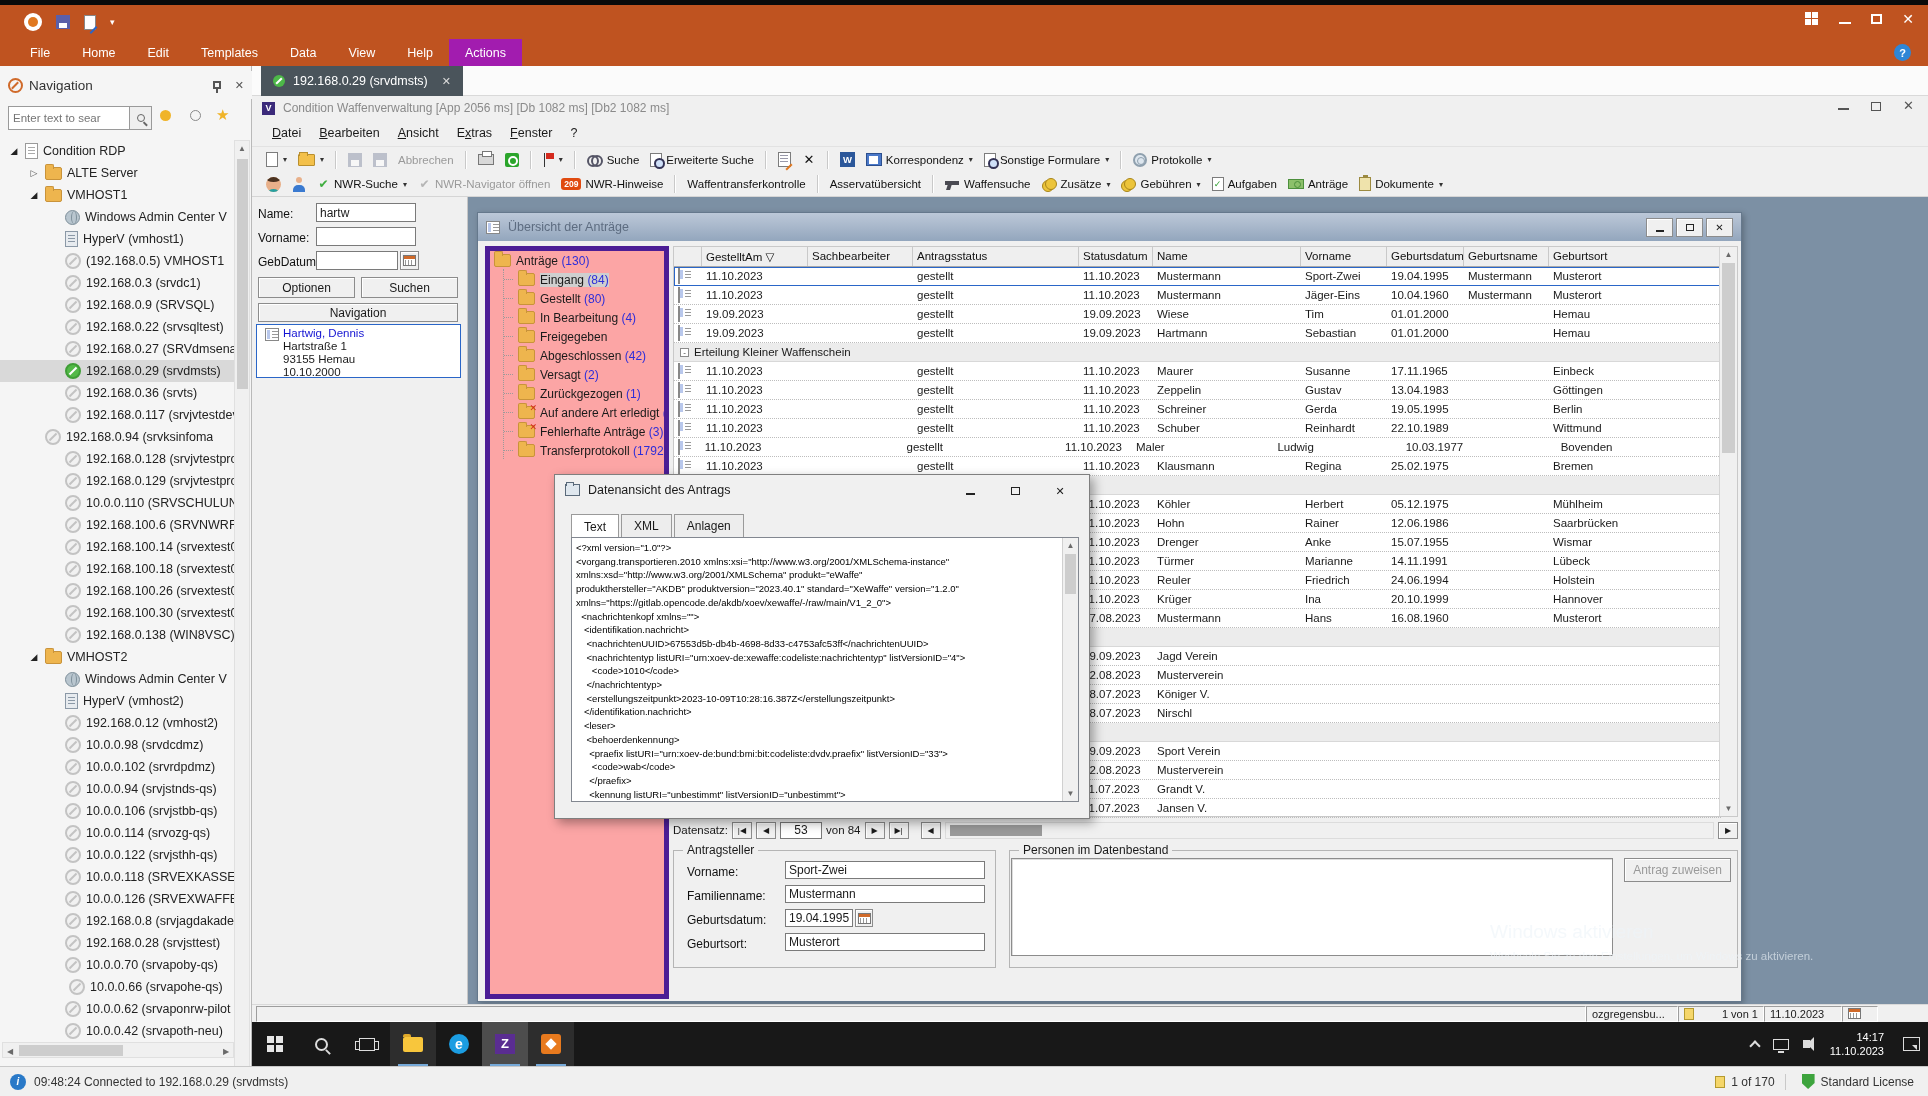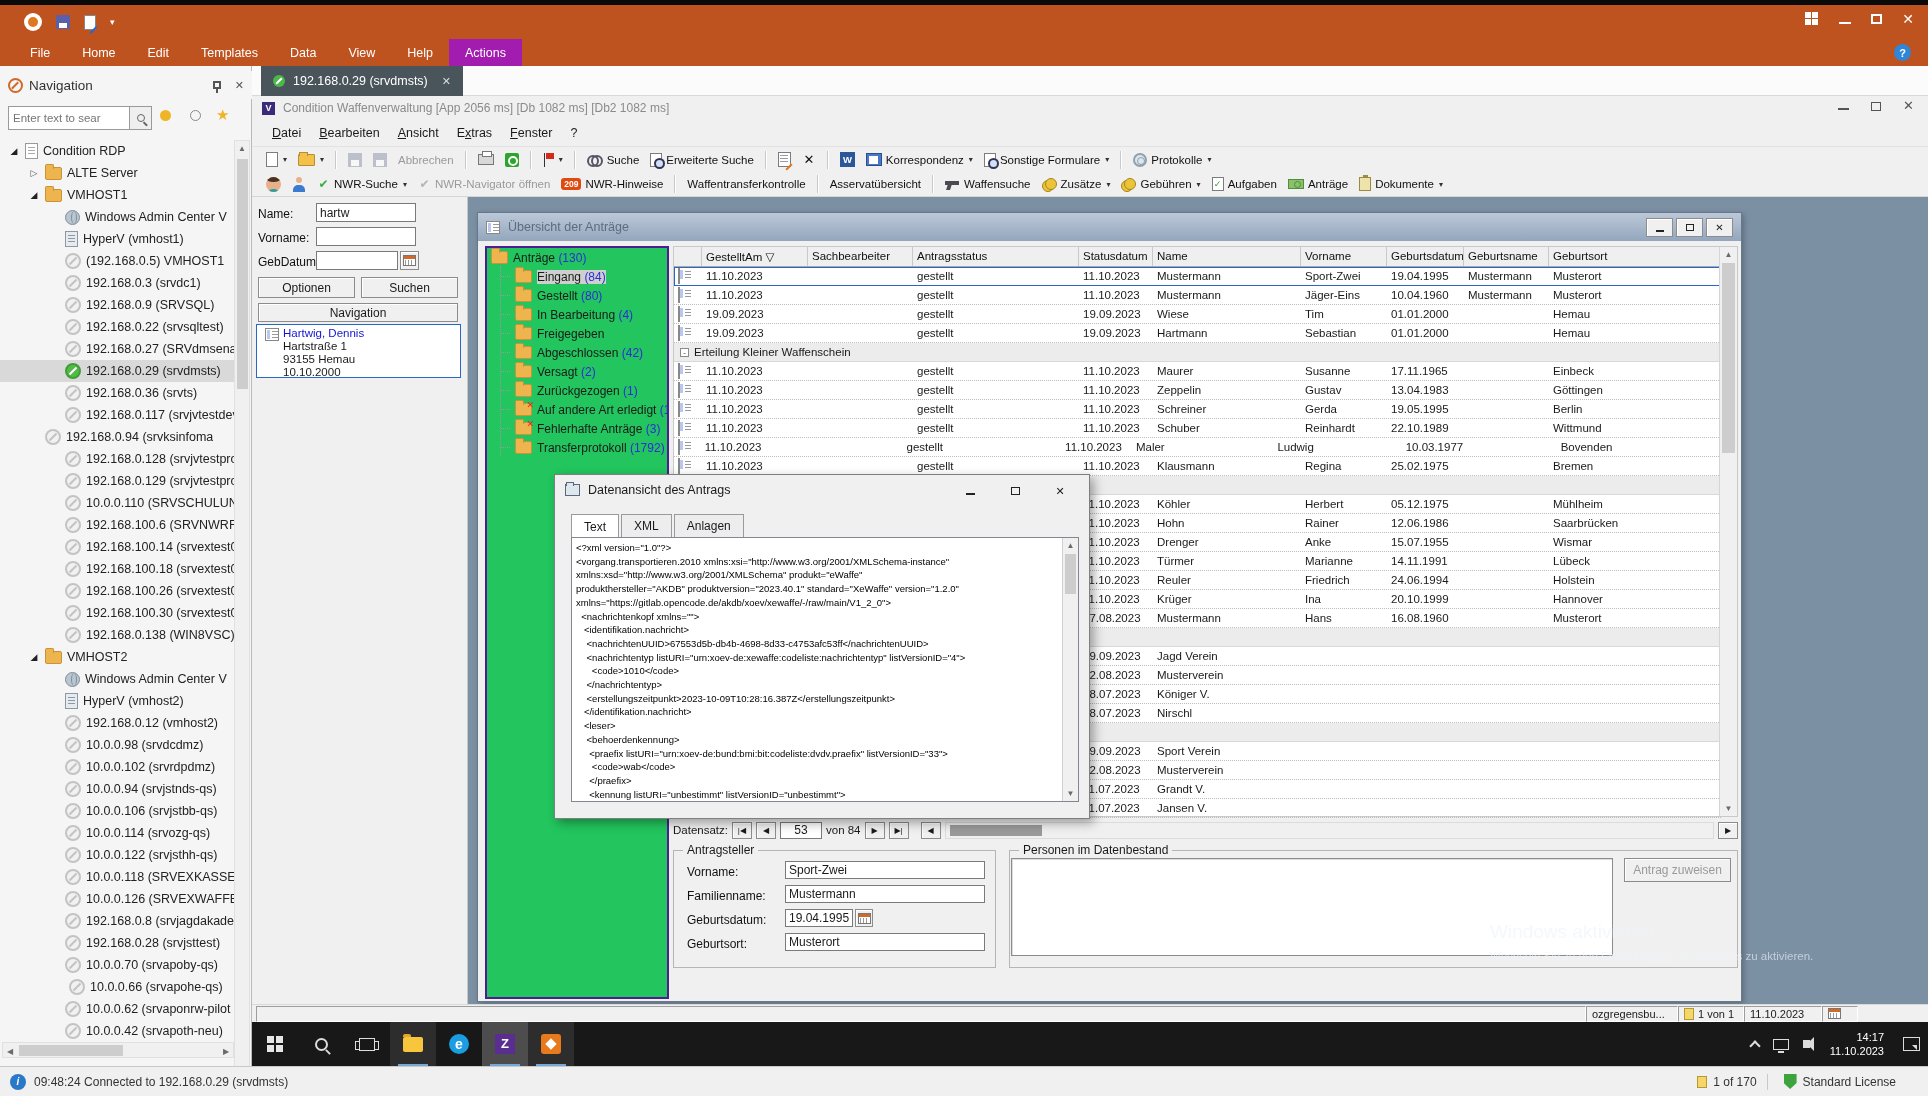--- a/index.html
+++ b/index.html
@@ -138,21 +138,21 @@
   .result-card .nm{color:#1414d2;}
   .result-card .ric{position:absolute;left:4px;top:3px;}
 
   
   .mdi{left:216px;top:101px;width:1460px;height:807px;background:#7c90a4;}
   .child{left:9px;top:15px;width:1265px;height:790px;background:#f0f0f0;border:1px solid #65788c;box-shadow:2px 2px 6px rgba(0,0,0,.25);}
   .child-title{left:0;top:0;width:100%;height:28px;background:linear-gradient(#bcc8d8,#93a6bd);display:flex;align-items:center;gap:8px;padding:0 8px;}
   .child-title-text{color:#5d6c80;font-size:12.5px;}
   .cbtn{width:27px;height:19px;background:#f0f0f0;border:1px solid #8c8c8c;box-shadow:inset 1px 1px 0 #fff;
         display:flex;align-items:center;justify-content:center;font-size:10px;color:#222;}
-  .ov-tree{left:7px;top:33px;width:184px;height:753px;background:#22c55e;border:2px solid #4c1d95;font-size:12px;overflow:hidden;text-align:center;}
+  .ov-tree{left:7px;top:33px;width:184px;height:753px;background:#fca5a5;border:5px solid #4c1d95;font-size:12px;overflow:hidden;text-align:center;}
   .ovr{height:19px;display:flex;align-items:center;gap:5px;white-space:nowrap;}
   .ovr .cnt{color:#2d2dd9;}
   .ovr .lbl.sel{background:#cfcfcf;}
   .ov-vline{position:absolute;border-left:1px dotted #9a9a9a;}
   .dot-h{width:9px;border-top:1px dotted #9a9a9a;flex:none;}
 
   
   .grid{left:195px;top:33px;width:1065px;height:571px;background:#fff;border:1px solid #c9c9c9;}
   .ghead{display:flex;height:20px;background:#efefef;border-bottom:1px solid #a9a9a9;}
   .hcell{font-size:11.5px;padding:3px 0 0 4px;border-right:1px solid #c9c9c9;white-space:nowrap;overflow:hidden;color:#111;}
@@ -1146,21 +1146,21 @@
         <div class="ab personen-list" style="left:533px;top:645px;width:602px;height:98px;"></div>
         <div class="ab btn3d" style="left:1146px;top:645px;width:107px;height:24px;color:#9a9a9a;">Antrag zuweisen</div>
       </div>
     </div>
 
     <div class="ab app-status">
       <div class="scell" style="margin-left:4px;width:1330px;"></div>
       <div class="scell" style="width:92px;">
           <span>ozgregensbu...</span>
         </div>
-      <div class="scell" style="width:66px;">
+      <div class="scell" style="width:86px;justify-content:space-between;">
           <span class="ic-page"></span>
           <span>1 von 1</span>
         </div>
       <div class="scell" style="width:78px;">
           <span>11.10.2023</span>
         </div>
       <div class="scell" style="width:36px;">
           <span class="cal-icon"></span>
         </div>
     </div>
@@ -1266,17 +1266,17 @@
   </div>
 
   <div class="ab rts-status">
     <span class="info-ic">i</span>
     <span>09:48:24 Connected to 192.168.0.29 (srvdmsts)</span>
     <span style="margin-left:auto;display:flex;align-items:center;">
       <span class="ic-page" style="display:inline-block;margin-right:6px;"></span>
       <span>1 of 170</span>
       <span class="vbar"></span>
       <span class="shield"></span>
-      <span style="margin-right:32px;">Standard License</span>
+      <span style="margin-right:14px;">Standard License</span>
     </span>
   </div>
 
 </div>
 
 </body></html>

